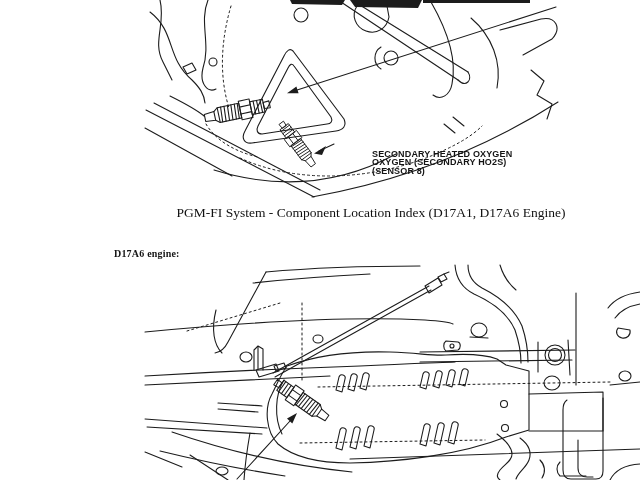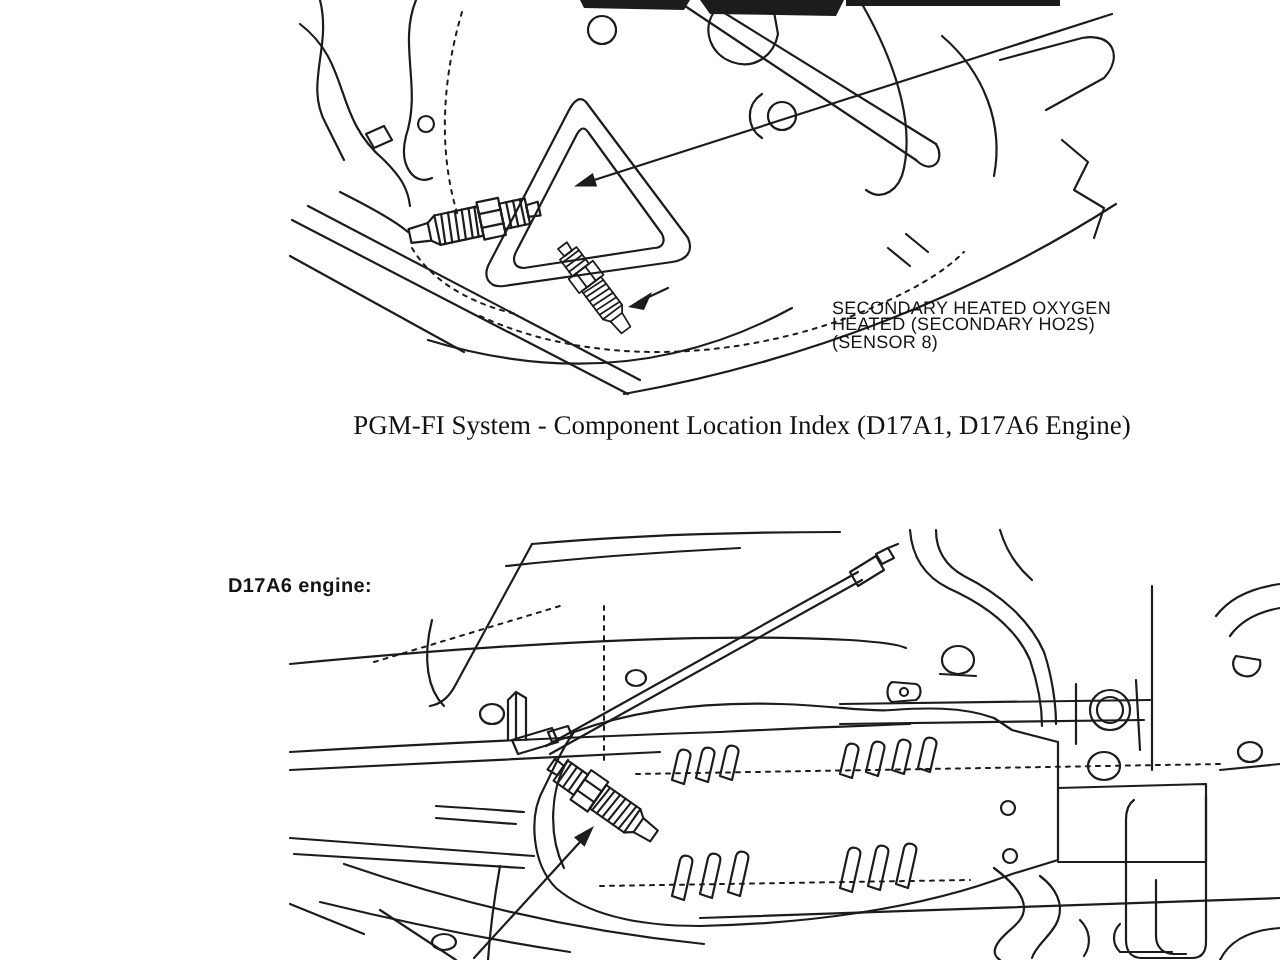--- a/index.html
+++ b/index.html
@@ -9,26 +9,26 @@
     font-family:"Liberation Sans", sans-serif;
   }
   #art{position:absolute;left:0;top:0;}
   .caption{
     position:absolute;left:371px;top:205px;transform:translateX(-50%);
     font-family:"Liberation Serif", serif;font-weight:normal;font-size:13.5px;
     color:#111;white-space:nowrap;
   }
   .section-label{
     position:absolute;left:114px;top:248px;
-    font-family:Liberation Sans, sans-serif;font-weight:bold;font-size:10px;
-    color:#141414;letter-spacing:0.2px;white-space:nowrap;margin-top:40px;
+    font-family:Liberation Serif, serif;font-weight:bold;font-size:10px;
+    color:#141414;letter-spacing:0.2px;white-space:nowrap;
   }
   .callout{
-    position:absolute;left:416px;top:150px;
-    font-family:"Liberation Sans", sans-serif;font-weight:normal;font-size:9px;
+    position:absolute;left:372px;top:150px;
+    font-family:"Liberation Sans", sans-serif;font-weight:bold;font-size:9px;
     line-height:8.4px;color:#141414;letter-spacing:0.15px;white-space:nowrap;
   }
 </style>
 </head>
 <body>
 
 <svg id="art" width="640" height="480" viewBox="0 0 640 480" fill="none" stroke="#1c1c1c" stroke-width="1.1" stroke-linecap="round" stroke-linejoin="round">
 
   <defs>
     <g id="sensor-glyph">
@@ -212,19 +212,19 @@
 
     <g>
       <path d="M237,479 L290,421"></path>
       <path d="M297,413 L292.3,423.4 L287,418.6 Z" fill="#1c1c1c" stroke="none"></path>
     </g>
   </g>
 </svg>
 
 <div class="callout">
   <div>SECONDARY HEATED OXYGEN</div>
-  <div>HEATED (SECONDARY HO2S)</div>
+  <div>OXYGEN (SECONDARY HO2S)</div>
   <div>(SENSOR 8)</div>
 </div>
 
 <div class="caption">PGM-FI System - Component Location Index (D17A1, D17A6 Engine)</div>
 
 <div class="section-label">D17A6 engine:</div>
 
 </body></html>

